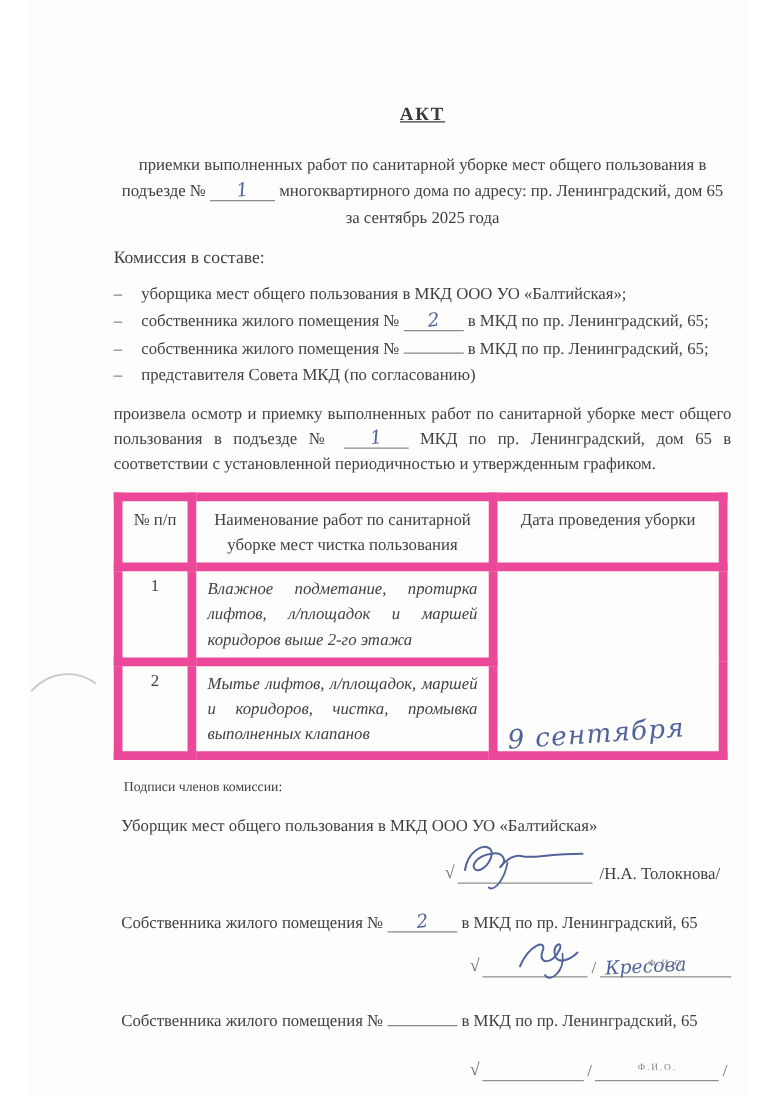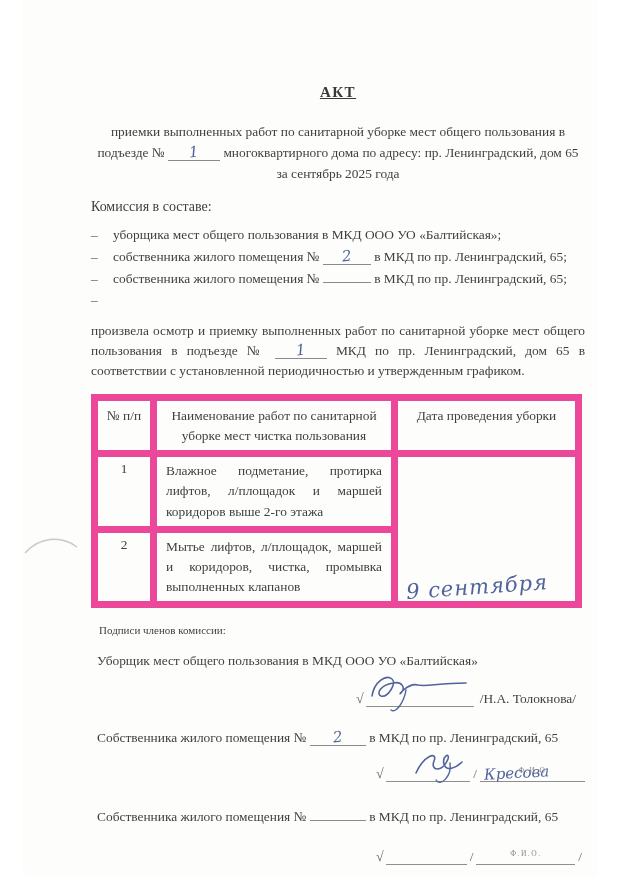--- a/index.html
+++ b/index.html
@@ -37,21 +37,21 @@
 
   table.work-table {
     margin-top:13px; border-collapse:collapse; width:491px;
     font-size:13.4px; color:#3f3f3f;
   }
   .work-table th, .work-table td { border:7px solid #ec4899; padding:4px 9px; vertical-align:top; font-weight:normal; }
   .work-table th { text-align:center; line-height:1.45; padding:5px 6px; }
   .col-num { width:40px; }
   .col-date { width:165px; }
   .work-table td.cell-num { text-align:center; }
-  .work-table td.cell-work { text-align:justify; line-height:1.5; }
+  .work-table td.cell-work { text-align:justify; line-height:1.5;font-style:italic; }
   .cell-date { position:relative; }
   .date-hand {
     position:absolute; left:8px; bottom:2px; font-size:21px;
     letter-spacing:1px; transform:rotate(-4deg); white-space:nowrap;
   }
 
   .sig-heading { margin-top:16px; padding-left:8px; font-size:11px; }
   .sig-label { margin-top:17px; padding-left:6px; font-size:13.4px; }
 
   .sig-row { display:flex; align-items:flex-end; margin-top:16px; font-size:13.4px; }
@@ -111,20 +111,21 @@
       <div class="member-item">
         <span class="dash">–</span>
         <span>
           <span>собственника жилого помещения №</span>
           <span class="blank" style="width:48px;"></span>
           <span>в МКД по пр. Ленинградский, 65;</span>
         </span>
       </div>
       <div class="member-item">
         <span class="dash">–</span>
+        <span>представителя Совета МКД (по согласованию)</span>
       </div>
     </div>
 
     <div class="body-text acceptance">
       <span>произвела осмотр и приемку выполненных работ по санитарной уборке мест общего пользования в подъезде №</span>
       <span class="blank" style="width:52px;"><span class="hand hand-num">1</span></span>
       <span>МКД по пр. Ленинградский, дом 65 в соответствии с установленной периодичностью и утвержденным графиком.</span>
     </div>
 
     <table class="work-table">

